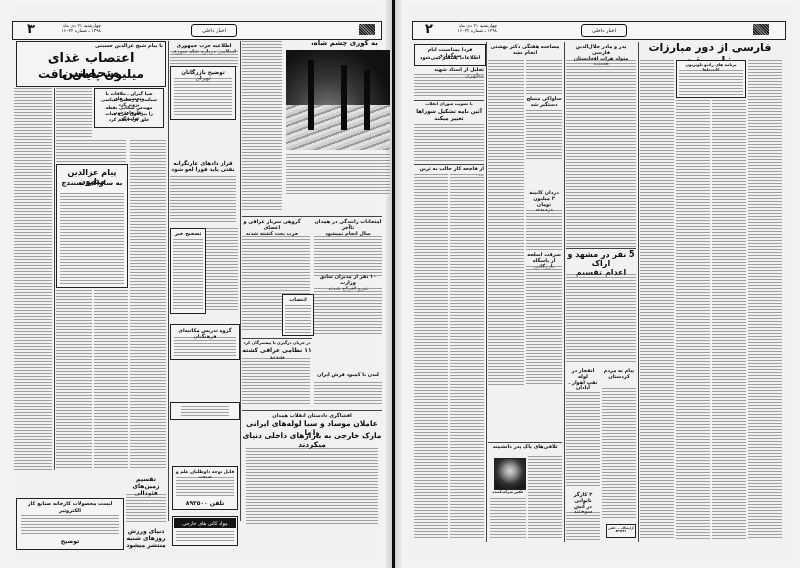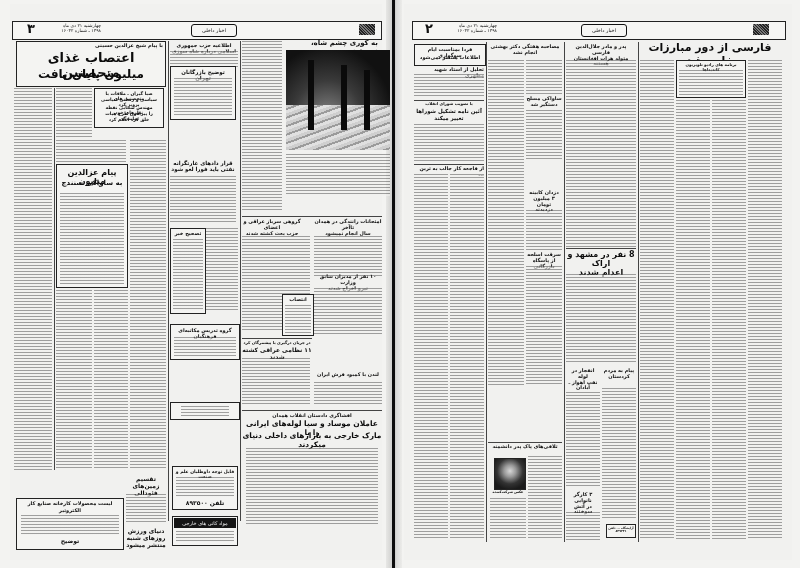--- a/index.html
+++ b/index.html
@@ -236,22 +236,22 @@
 
   <div class="hl" style="left:162px;top:40px;width:70px;font-size:5px;">
     <div>پدر و مادر جلال‌الدین فارسی</div>
     <div>متولد هرات افغانستان هستند</div>
   </div>
   <div class="col" style="left:162px;top:56px;width:70px;height:188px;">
       <div class="textfill" style="top:0"></div>
     </div>
   <div class="hrule" style="left:162px;top:244px;width:70px;"></div>
   <div class="hl" style="left:162px;top:246px;width:70px;font-size:8px;">
-    <div>8 نفر در مشهد و اراک</div>
-    <div>اعدام شدند</div>
+    <div>5 نفر در مشهد و اراک</div>
+    <div>اعدام تقسیم</div>
   </div>
   <div class="col" style="left:162px;top:270px;width:70px;height:90px;">
       <div class="textfill" style="top:0"></div>
     </div>
   <div class="hl" style="left:198px;top:364px;width:34px;font-size:5px;">
     <div>پیام به مردم</div>
     <div>کردستان</div>
   </div>
   <div class="hl" style="left:162px;top:364px;width:34px;font-size:5px;">
     <div>انفجار در لوله</div>

